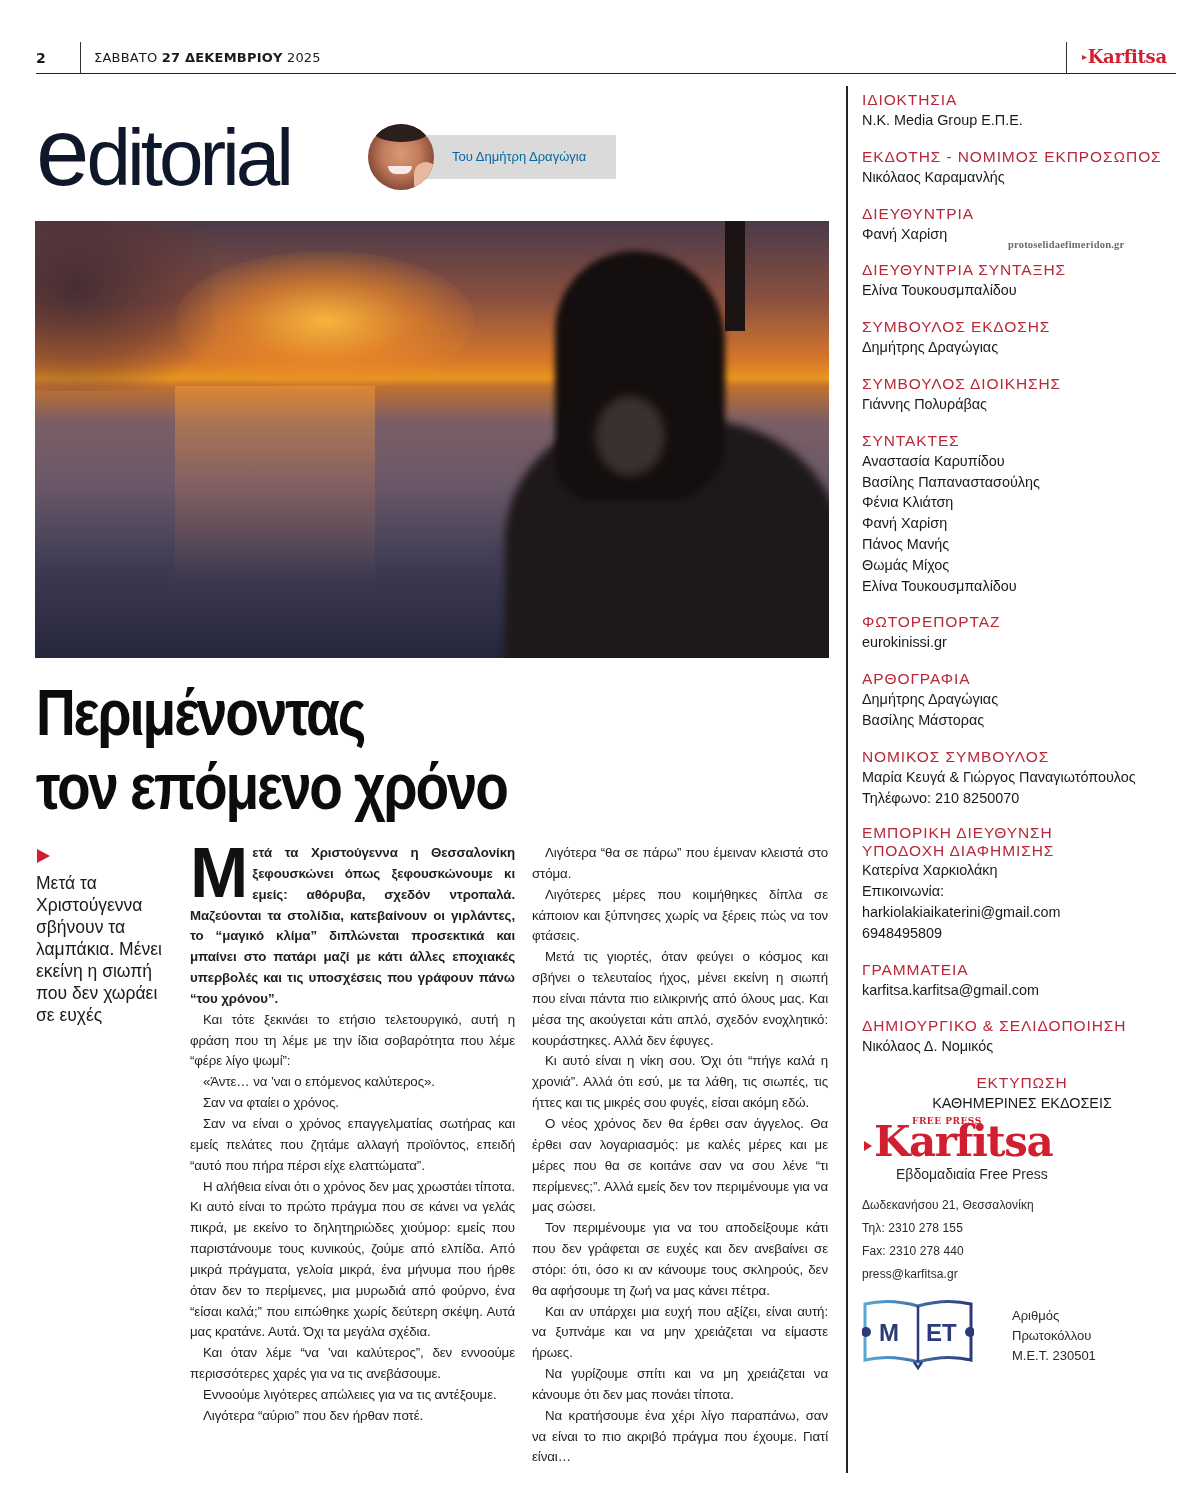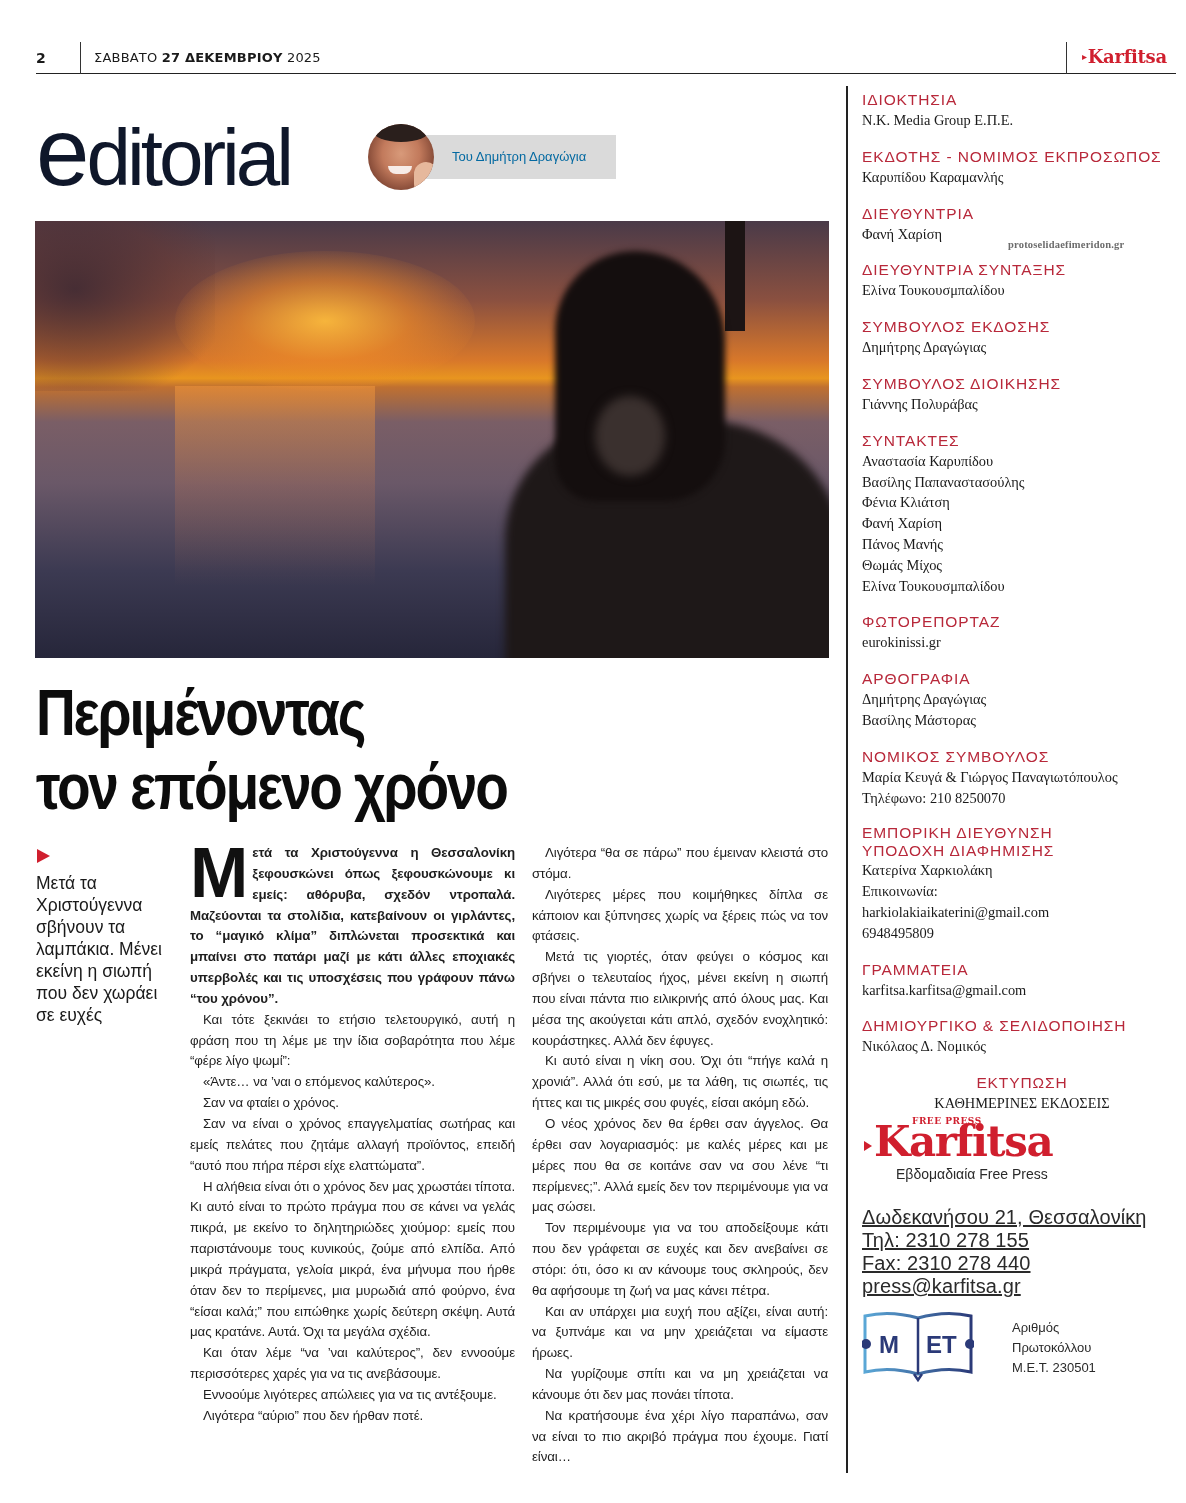--- a/index.html
+++ b/index.html
@@ -55,30 +55,30 @@
   .col p { text-indent: 13px; text-align: justify; }
   .col p.noind { text-indent: 0; }
   .col p.boldp { font-weight: bold; }
   .dropcap { float: left; font-family: "Liberation Sans", sans-serif; font-weight: bold; font-size: 70px; line-height: 56px; margin: 2px 6px 0 0; color: #111; letter-spacing: -2px; }
 
   
   .side-line { position: absolute; left: 846px; top: 86px; width: 1.5px; height: 1387px; background: #222; }
   .side { position: absolute; left: 862px; top: 90px; width: 320px; }
   .side .sec { margin-bottom: 16px; }
   .side .h { font-size: 15.5px; color: #b8283a; letter-spacing: 0.9px; line-height: 20px; }
-  .side .v { font-size: 14.4px; color: #1a1a1a; line-height: 20.8px; font-family: Liberation Serif, serif; }
+  .side .v { font-size: 14.4px; color: #1a1a1a; line-height: 20.8px; }
   .side .wm { position: absolute; left: 146px; top: 149px; font-family: Liberation Serif, serif; font-weight: bold; font-size: 10.5px; color: #6c6c6c; letter-spacing: 0.2px; }
 
   .big-logo { position: relative; height: 76px; margin-top: -2px; }
   .big-logo .fp { position: absolute; left: 50px; top: 2px; font-family: "DejaVu Serif", serif; font-weight: bold; font-size: 9px; color: #d01f2e; letter-spacing: 0.5px; }
   .big-logo .kar { position: absolute; left: 12px; top: 4px; font-family: "DejaVu Serif", serif; font-weight: bold; font-size: 42px; color: #d01f2e; letter-spacing: -1.5px; line-height: 48px; }
   .big-logo .tri { position: absolute; left: 2px; top: 27px; width: 0; height: 0; border-top: 5px solid transparent; border-bottom: 5px solid transparent; border-left: 8px solid #d01f2e; }
   .big-logo .tag { position: absolute; left: 34px; top: 52px; font-size: 14px; color: #2a2a2a; }
 
-  .contact { margin-top: 16px; font-size: 20px; line-height: 23px; color: #2a2a2a; letter-spacing: 0.1px; text-decoration: underline; }
+  .contact { margin-top: 4px; font-size: 12px; line-height: 23px; color: #2a2a2a; letter-spacing: 0.1px; }
 
   .met { position: relative; height: 72px; margin-top: 12px; }
   .met .book { position: absolute; left: 0; top: 0; width: 112px; height: 72px; }
   .met .info { position: absolute; left: 150px; top: 8px; font-size: 13px; line-height: 20px; color: #2a2a2a; }
 </style>
 </head>
 <body>
 
 <div class="hdr">
   <span class="page-num">2</span>
@@ -147,21 +147,21 @@
 <div class="side-line"></div>
 <div class="side">
   <span class="wm">protoselidaefimeridon.gr</span>
 
   <div class="sec">
     <div class="h">ΙΔΙΟΚΤΗΣΙΑ</div>
     <div class="v">Ν.Κ. Media Group Ε.Π.Ε.</div>
   </div>
   <div class="sec">
     <div class="h">ΕΚΔΟΤΗΣ - ΝΟΜΙΜΟΣ ΕΚΠΡΟΣΩΠΟΣ</div>
-    <div class="v">Καρυπίδου Καραμανλής</div>
+    <div class="v">Νικόλαος Καραμανλής</div>
   </div>
   <div class="sec">
     <div class="h">ΔΙΕΥΘΥΝΤΡΙΑ</div>
     <div class="v">Φανή Χαρίση</div>
   </div>
   <div class="sec">
     <div class="h">ΔΙΕΥΘΥΝΤΡΙΑ ΣΥΝΤΑΞΗΣ</div>
     <div class="v">Ελίνα Τουκουσμπαλίδου</div>
   </div>
   <div class="sec">

